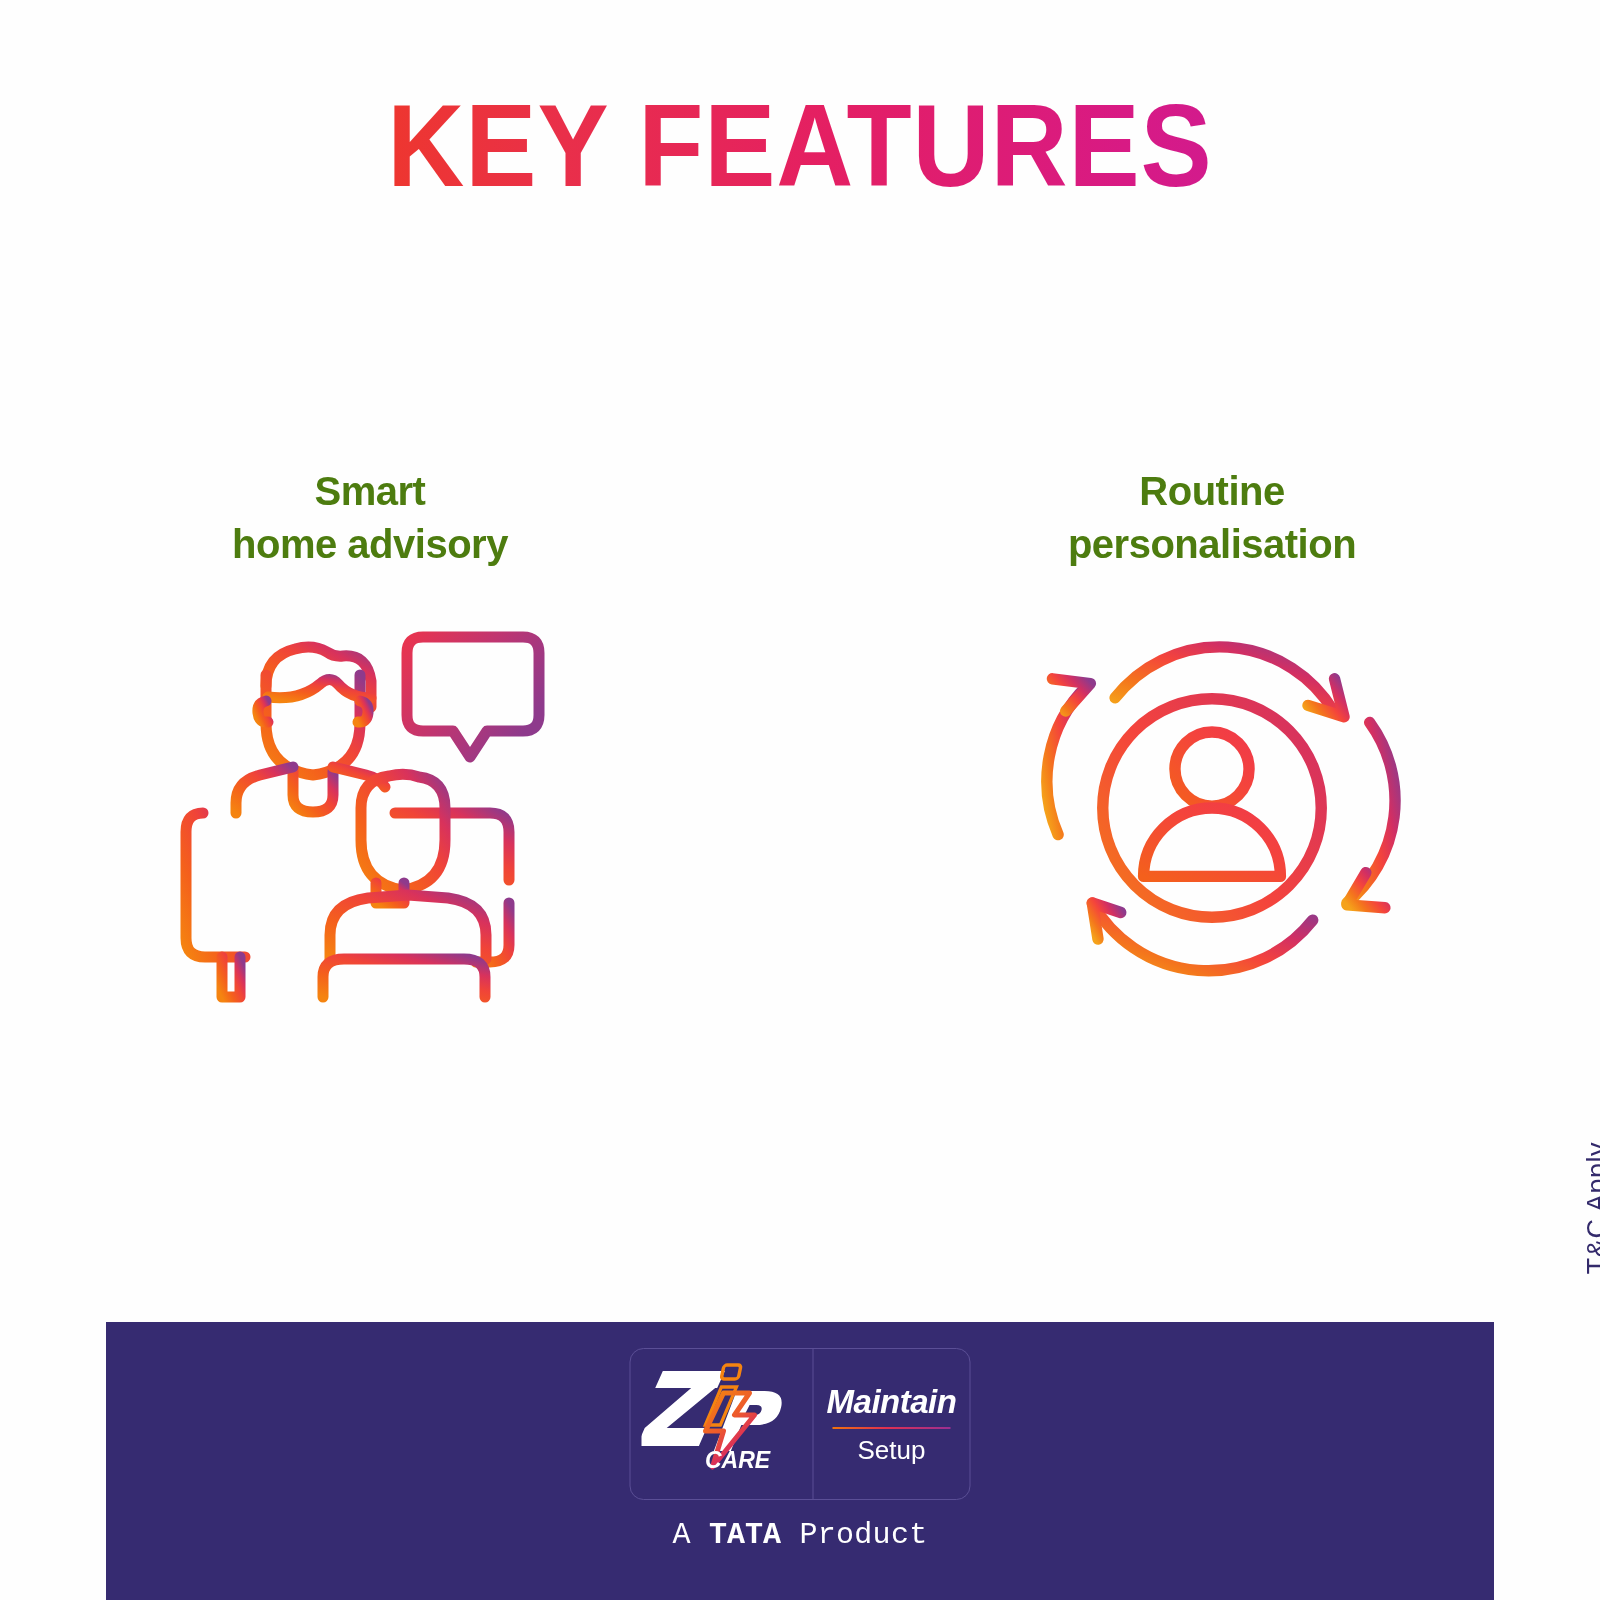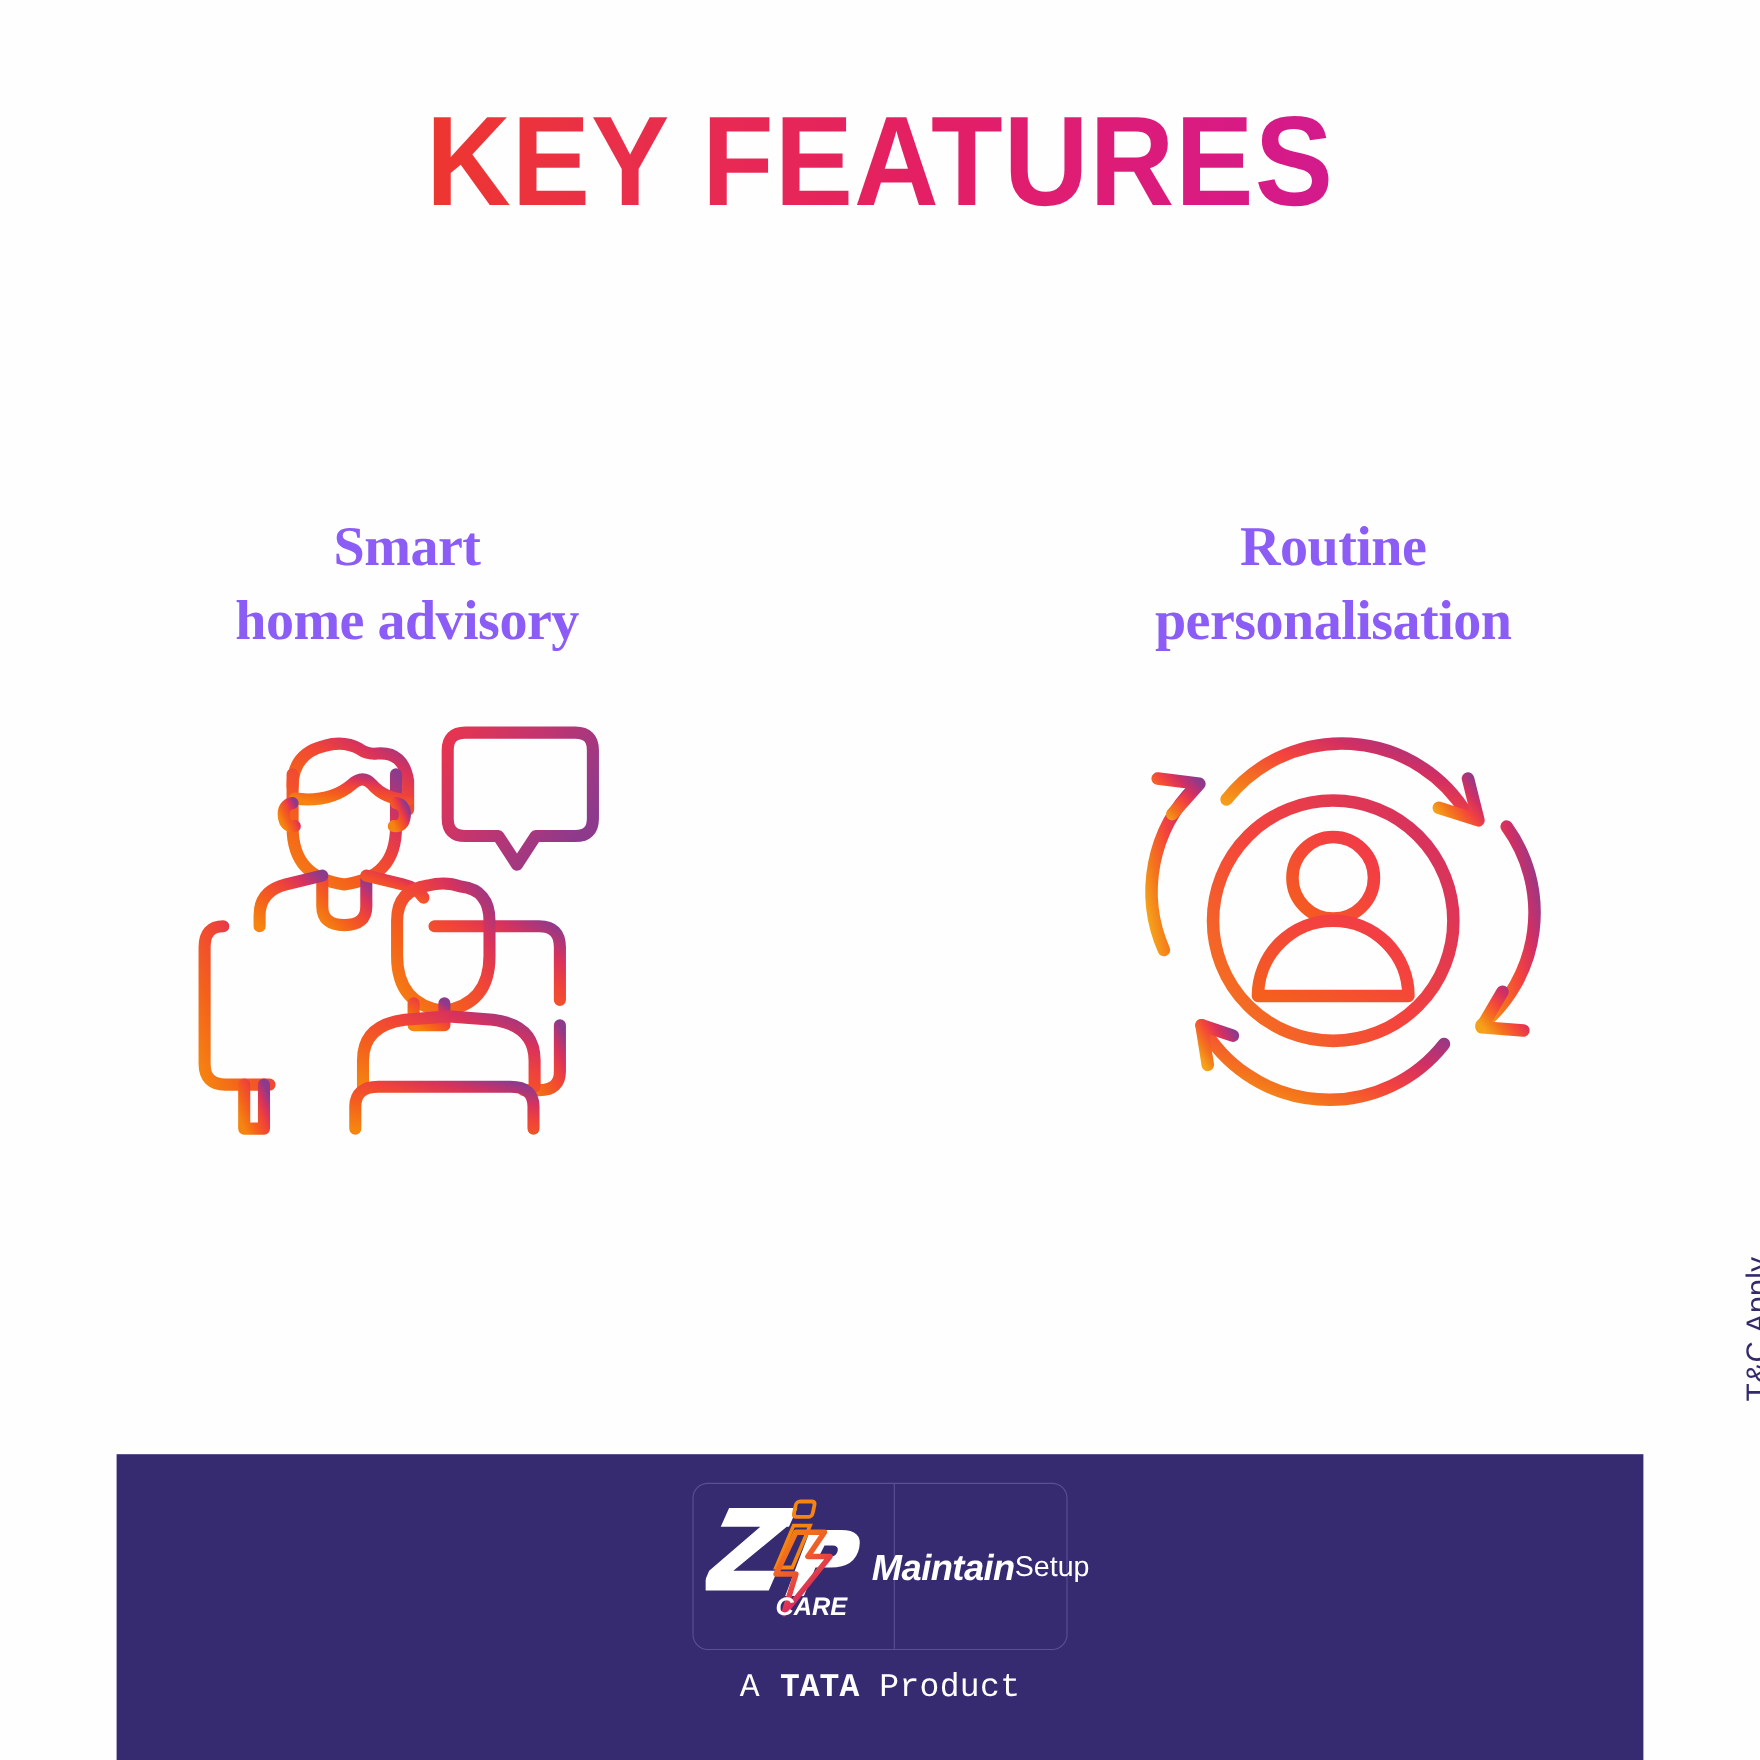--- a/index.html
+++ b/index.html
@@ -50,25 +50,25 @@
   .feature {
     position: absolute;
     top: 465px;
     width: 640px;
     text-align: center;
   }
   #feature-left  { left: 50px; }
   #feature-right { left: 892px; }
 
   .feature-title {
-    font-family: Liberation Serif, serif;
+    font-family: Liberation Sans, sans-serif;
     font-weight: bold;
-    font-size: 51px;
+    font-size: 40px;
     line-height: 1.32;
-    color: #8b5cf6;
+    color: #4d7c0f;
     letter-spacing: -0.5px;
     white-space: pre-line;
   }
   .feature-art {
     margin-top: 42px;
     display: flex;
     justify-content: center;
     align-items: center;
     height: 390px;
   }
@@ -112,21 +112,21 @@
   #logo-zip-cell {
     width: 182px;
     display: flex;
     align-items: flex-start;
     justify-content: center;
     border-right: 1.5px solid #5B4F96;
   }
   #logo-maintain-cell {
     width: 156px;
     display: flex;
-    flex-direction: row;
+    flex-direction: column;
     align-items: center;
     justify-content: center;
     padding: 0 10px;
     box-sizing: border-box;
   }
   .maintain-word {
     font-family: "Liberation Sans", sans-serif;
     font-weight: bold;
     font-style: italic;
     font-size: 33px;

